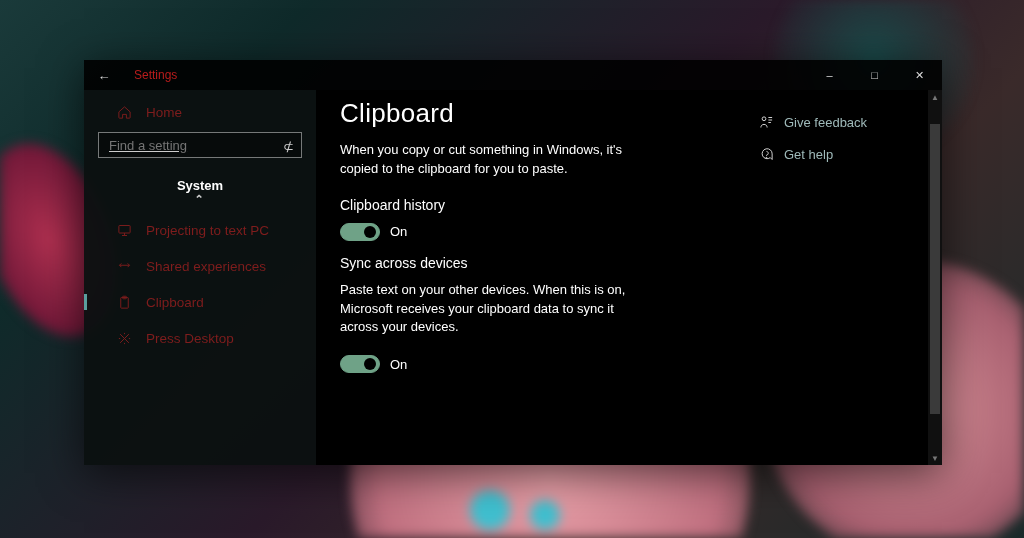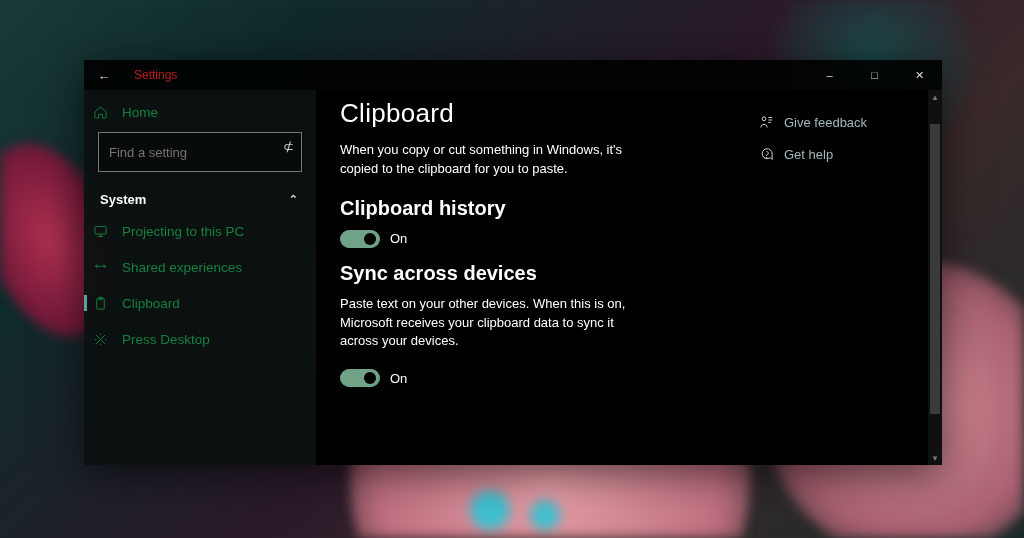--- a/index.html
+++ b/index.html
@@ -56,65 +56,66 @@
   }
   .sidebar {
     width: 232px;
     background: rgba(20,30,30,0.55);
     display: flex; flex-direction: column;
     padding-top: 4px;
     position: relative;
   }
   .nav-item {
     display: flex; align-items: center; gap: 14px;
-    padding: 10px 8px;
+    padding: 10px 32px;
     font-size: 13.5px;
-    color: #15803d;
+    color: #7f1d1d;
     cursor: default;
     position: relative;
   }
   .nav-item.active::before {
     content: ""; position: absolute; left: 0; top: 10px; bottom: 10px; width: 3px; background: #5a9e9e;
   }
   .nav-icon { width: 16px; height: 16px; display: inline-flex; align-items: center; justify-content: center; font-size: 14px; opacity: .95; }
   .search-wrap { padding: 2px 14px 10px 14px; }
   .search {
-    width: 100%; height: 40px;
+    width: 100%; height: 26px;
     background: rgba(0,0,0,0.35);
     border: 1px solid rgba(255,255,255,0.45);
     color: #ccc;
     padding: 0 12px 0 10px;
     font-size: 13px;
     outline: none;
+    text-decoration: underline;
   }
   .search-wrap { position: relative; }
   .search-icon { position: absolute; right: 22px; top: 9px; font-size: 13px; color: #ccc; pointer-events: none; }
   .section-label {
     padding: 10px 16px 6px 16px;
     font-size: 13px;
     font-weight: 600;
-    display: flex; align-items: center; justify-content: space-between;
+    display: flex; align-items: center; justify-content: space-between; flex-direction: column;
   }
   .chev { font-size: 11px; opacity: .8; margin-right: 2px;}
   .content {
     flex: 1;
     display: flex;
     background: #000;
     position: relative;
     min-width: 0;
   }
   .main {
     flex: 1;
     padding: 8px 24px 0 24px;
     overflow: hidden;
     color: #fff;
   }
   h1 { font-weight: 400; font-size: 26px; margin-bottom: 12px; letter-spacing: .3px;}
   .desc { font-size: 13px; color: #ffffff; max-width: 310px; line-height: 1.45; margin-bottom: 18px; }
-  h2 { font-weight: 700; font-size: 20px; margin-bottom: 10px; }
+  h2 { font-weight: 400; font-size: 14px; margin-bottom: 10px; }
   .toggle-row { display: flex; align-items: center; gap: 10px; margin-bottom: 14px; }
   .toggle {
     width: 40px; height: 18px; border-radius: 9px;
     background: #6fa287; position: relative; border: 1px solid #6fa287;
   }
   .toggle .knob {
     position: absolute; width: 12px; height: 12px; border-radius: 50%;
     background: #000; top: 2px; right: 3px;
   }
   .toggle-label { font-size: 13px; }
@@ -201,21 +202,21 @@
       </div>
 
       <div id="nav-list">
           <div class="nav-item">
             <span class="nav-icon">
               <svg width="15" height="15" viewBox="0 0 24 24" fill="none" stroke="currentColor" stroke-width="1.6">
                 <rect x="3" y="4" width="18" height="12" rx="1"></rect>
                 <path d="M8 20h8M12 16v4"></path>
               </svg>
             </span>
-            <span>Projecting to this PC</span>
+            <span>Projecting to text PC</span>
           </div>
           <div class="nav-item">
             <span class="nav-icon">
               <svg width="15" height="15" viewBox="0 0 24 24" fill="none" stroke="currentColor" stroke-width="1.6">
                 <path d="M7 7l-3 3 3 3M17 7l3 3-3 3M4 10h16"></path>
               </svg>
             </span>
             <span>Shared experiences</span>
           </div>
           <div class="nav-item active">

